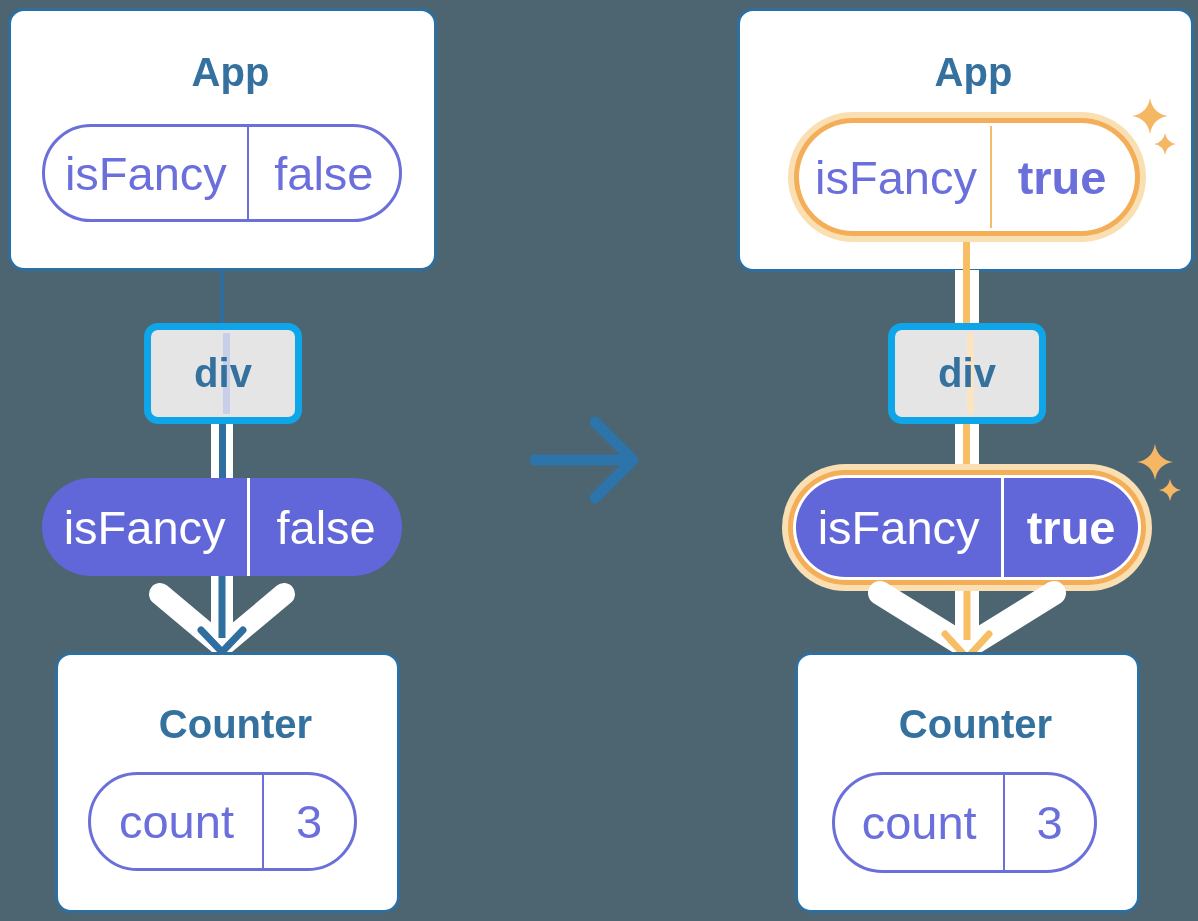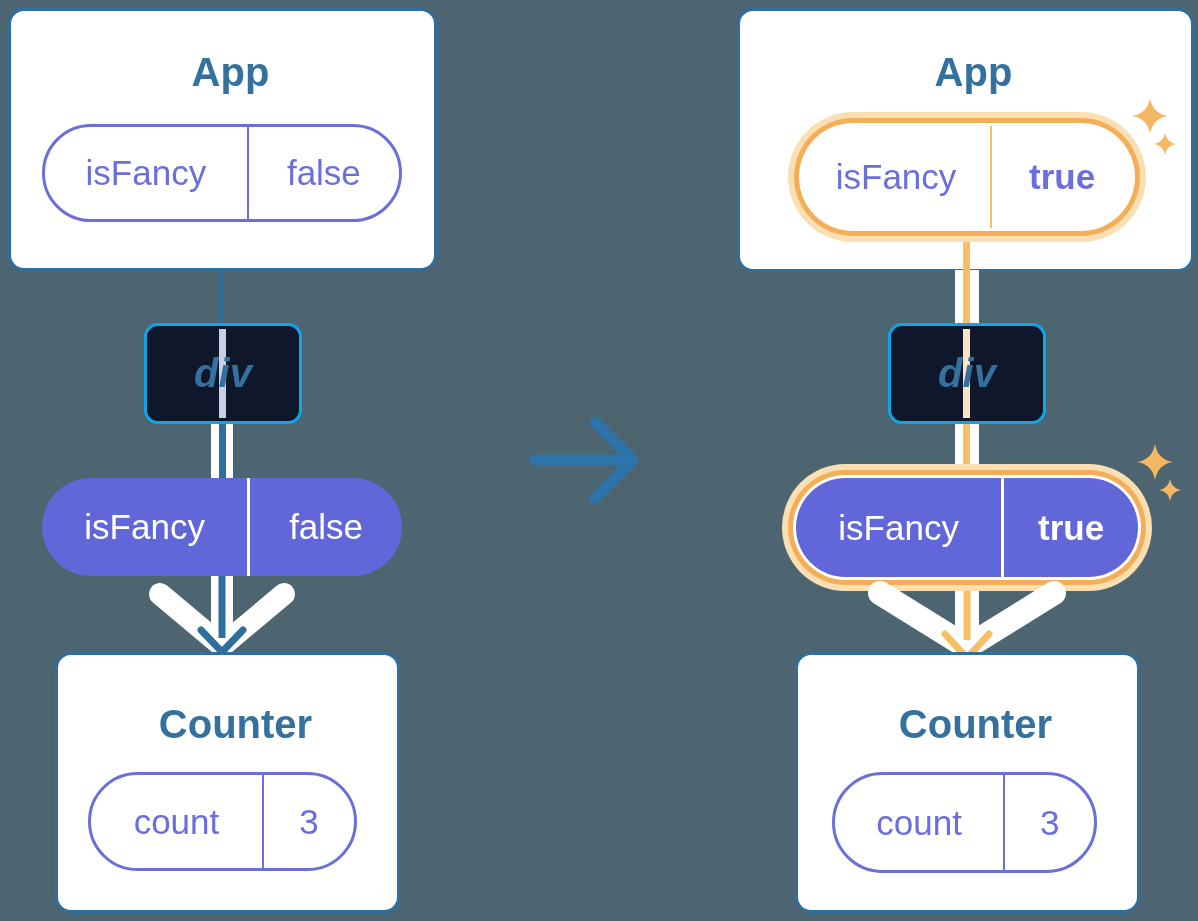--- a/index.html
+++ b/index.html
@@ -22,21 +22,21 @@
   }
   
   .pill{
     position:absolute;display:flex;align-items:stretch;
     border-radius:70px;box-sizing:border-box;overflow:hidden;
   }
   .pill.outline{background:#fff;border:3px solid #6A6FD9;}
   .pill.solid{background:#6166D9;}
   .pill-cell{
     display:flex;align-items:center;justify-content:center;
-    font-size:35px;color:#6A6FDB;
+    font-size:47px;color:#6A6FDB;
   }
   .pill.outline .pill-cell{border-right:2px solid #6A6FD9;}
   .pill.outline .pill-cell:last-child{border-right:none;}
   .pill.solid .pill-cell{color:#fff;border-right:3px solid #fff;}
   .pill.solid .pill-cell:last-child{border-right:none;}
   .cell-key{flex:0 0 57%;}
   .cell-val{flex:1 1 auto;}
   .count .cell-key{flex:0 0 65%;}
   .bold-val{font-weight:700;}
   
@@ -51,23 +51,23 @@
     border-radius:64px;overflow:hidden;box-sizing:border-box;
   }
   .ring-pill.white{background:#fff;}
   .ring-pill.purple{background:#6166D9;}
   .ring-pill.white .pill-cell{border-right:2px solid #F5BC6B;}
   .ring-pill.white .pill-cell:last-child{border-right:none;}
   .ring-pill.purple .pill-cell{color:#fff;border-right:3px solid #fff;}
   .ring-pill.purple .pill-cell:last-child{border-right:none;}
   
   .comp-box{
-    position:absolute;background:#0f172a;border:3px solid #0ea5e9;
+    position:absolute;background:#e5e5e5;border:7px solid #0ea5e9;
     border-radius:14px;box-sizing:border-box;
-    display:flex;align-items:center;justify-content:center;font-style:italic;
+    display:flex;align-items:center;justify-content:center;
   }
   .comp-box .box-title{
     position:relative;z-index:2;font-size:40px;font-weight:600;color:#35719F;
   }
   .inside-line{position:absolute;top:3px;bottom:3px;width:7px;z-index:1;}
   
   .vline{position:absolute;}
   .teal{background:#2E6F9F;}
   .orange{background:#F8BE63;}
   .lavender{background:#C7CFE9;}

